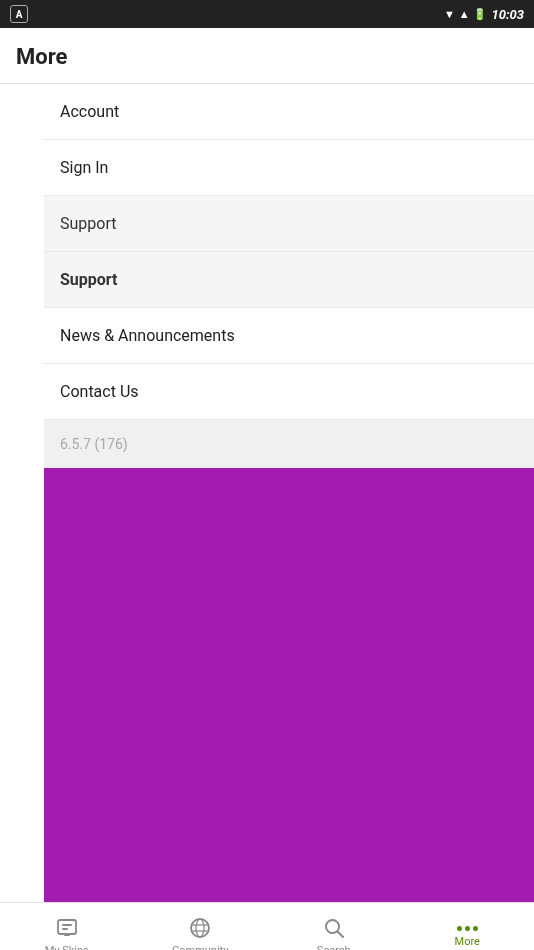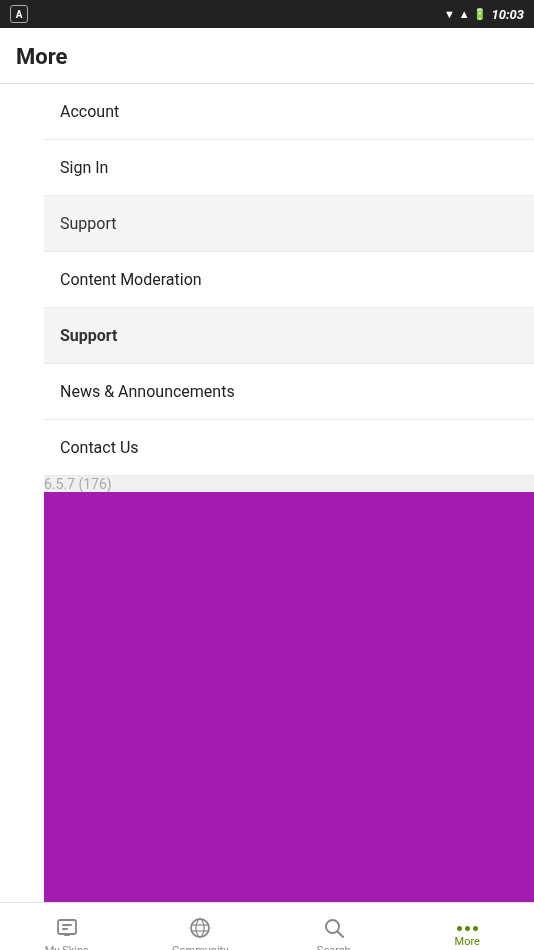--- a/index.html
+++ b/index.html
@@ -105,21 +105,21 @@
       color: #333;
     }
 
     .menu-item.support-item {
       background: #f5f5f5;
       color: #333;
       font-weight: bold;
     }
 
     .version-section {
-      padding: 0;
+      padding: 16px;
       font-size: 14px;
       color: #aaa;
       background: #f0f0f0;
       flex: 1;
     }
 
     
     .bottom-nav {
       width: 534px;
       height: 68px;
@@ -197,23 +197,20 @@
     <div class="menu-item">
       <span>Sign In</span>
     </div>
 
     <div class="menu-item settings-item">
       <span>Support</span>
     </div>
 
 
 
-    <div class="menu-item">
-      <span>Content Moderation</span>
-    </div>
 
     <div class="menu-item support-item">
       <span>Support</span>
     </div>
 
 
     <div class="menu-item">
       <span>News &amp; Announcements</span>
     </div>
 

